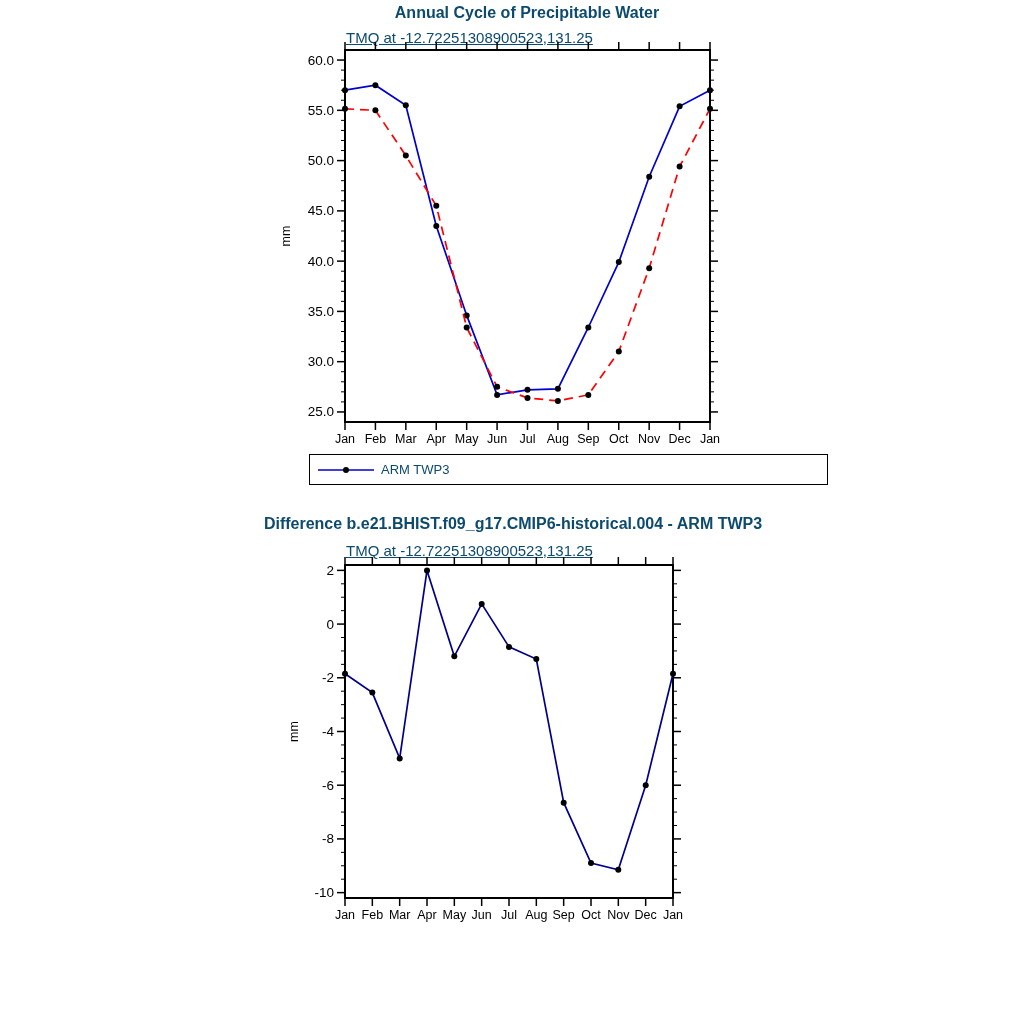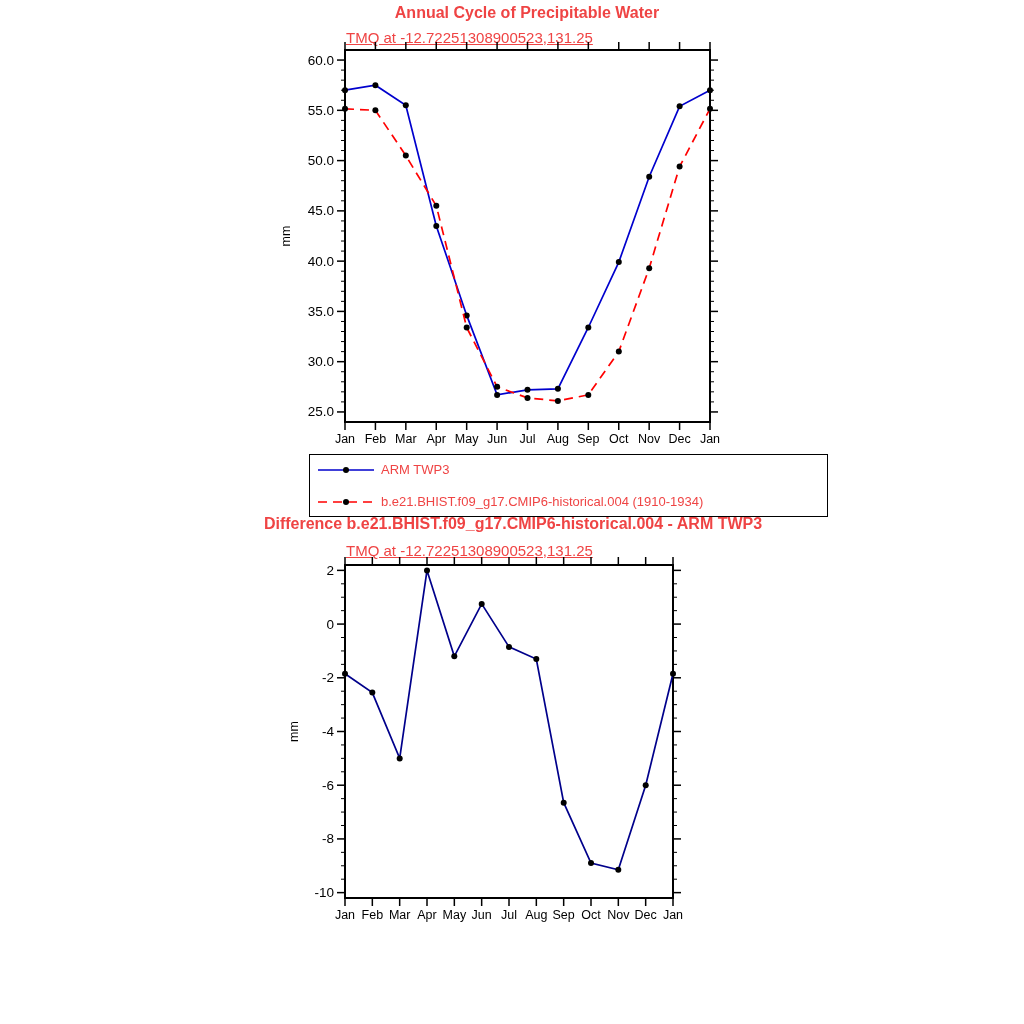--- a/index.html
+++ b/index.html
@@ -1,19 +1,19 @@
 <!DOCTYPE html>
 <html><head>
 <meta charset="utf-8">
 <style>
   * { margin:0; padding:0; box-sizing:border-box; }
   html,body { background:#ffffff; }
   .page {
     position:relative; width:1024px; height:1024px; background:#ffffff;
-    font-family:"Liberation Sans","DejaVu Sans",sans-serif; color:#ef4444; overflow:hidden;
+    font-family:"Liberation Sans","DejaVu Sans",sans-serif; color:#0c4a6e; overflow:hidden;
   }
   .title { position:absolute; font-weight:700; font-size:16px; text-align:center; white-space:nowrap; }
   .title-top { left:15px; top:4px; width:1024px; }
   .title-bottom { left:4px; top:515px; width:1018px; }
   .subtitle { position:absolute; font-size:15px; white-space:nowrap;text-decoration:underline; }
   .subtitle-top { left:346px; top:29px; }
   .subtitle-bottom { left:346px; top:542px; }
   svg.plot { position:absolute; overflow:visible; }
   .plot-top { left:270px; top:45px; }
   .plot-bottom { left:270px; top:560px; }
@@ -187,27 +187,20 @@
       </svg>
 
     <div class="legend">
       <div class="legend-row">
         <svg class="legend-sample" width="58" height="14">
             <line x1="1" y1="7" x2="57" y2="7" stroke="#0000cd" stroke-width="1.7" stroke-dasharray="none"></line>
             <circle cx="29" cy="7" r="3" fill="#000"></circle>
           </svg>
         <span class="legend-label">ARM TWP3</span>
       </div>
-      <div class="legend-row">
-        <svg class="legend-sample" width="58" height="14">
-            <line x1="1" y1="7" x2="57" y2="7" stroke="#ff0000" stroke-width="1.7" stroke-dasharray="9 6"></line>
-            <circle cx="29" cy="7" r="3" fill="#000"></circle>
-          </svg>
-        <span class="legend-label">b.e21.BHIST.f09_g17.CMIP6-historical.004 (1910-1934)</span>
-      </div>
     </div>
   </section>
 
   <section>
     <div class="title title-bottom">Difference b.e21.BHIST.f09_g17.CMIP6-historical.004 - ARM TWP3</div>
     <div class="subtitle subtitle-bottom">TMQ at -12.72251308900523,131.25</div>
     <svg id="plot1" class="plot plot-bottom" width="430" height="362">
         <rect x="75" y="5" width="328" height="333" fill="none" stroke="#000" stroke-width="2"></rect>
         <line x1="75" y1="319.20161290322585" x2="71" y2="319.20161290322585" stroke="#000" stroke-width="1"></line>
         <line x1="403" y1="319.20161290322585" x2="407" y2="319.20161290322585" stroke="#000" stroke-width="1"></line>

